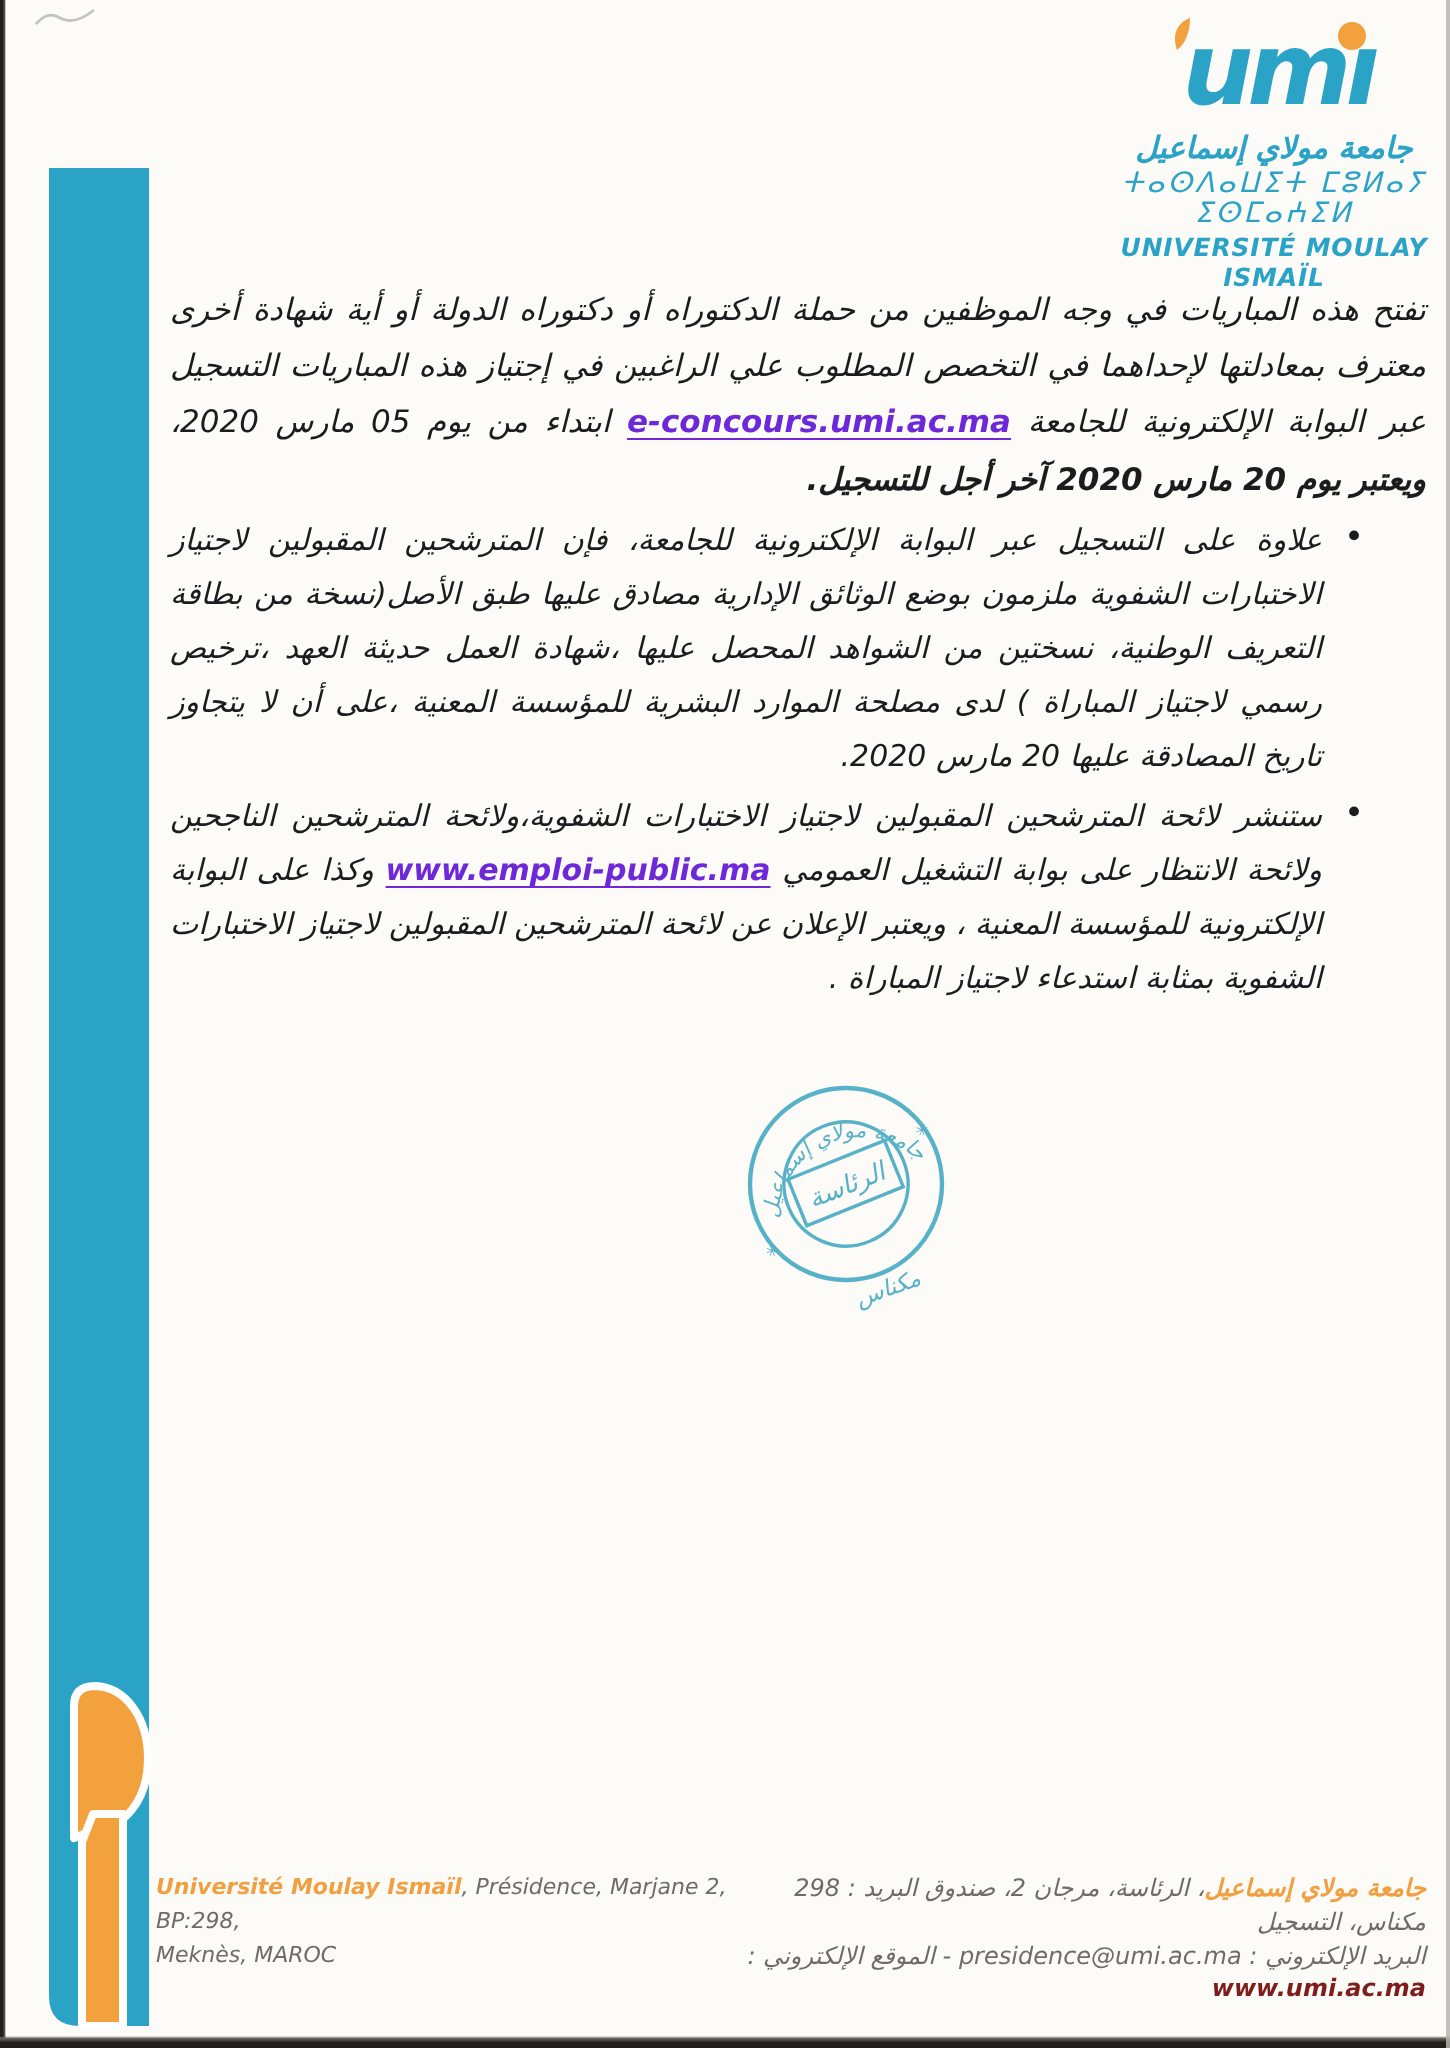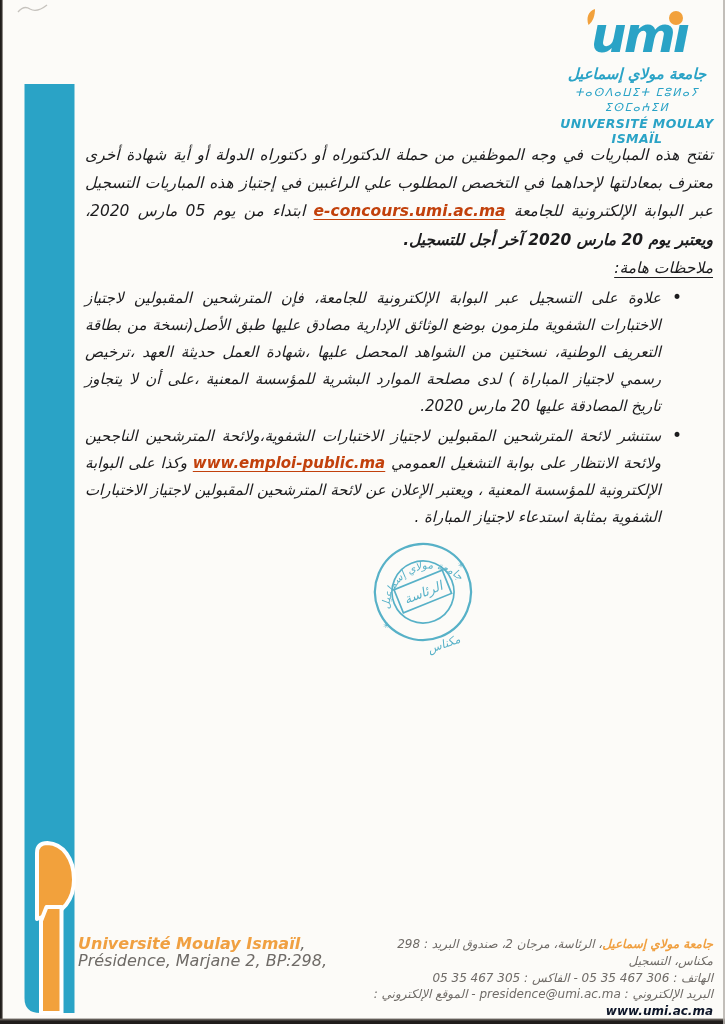--- a/index.html
+++ b/index.html
@@ -16,59 +16,59 @@
     background:linear-gradient(0deg,#201d1b 45%,#6b6560 80%,rgba(107,101,96,0));z-index:30;}
   .edge-right{position:absolute;right:0;top:0;width:2px;height:100%;background:#b7b3ae;opacity:.85;z-index:30;}
   .corner-smudge{position:absolute;left:16px;top:2px;z-index:5;opacity:.55;}
 
   
   .decor{position:absolute;left:0;top:0;z-index:2;}
 
   
   .logo{position:absolute;top:5px;right:2px;width:172px;text-align:center;z-index:3;}
   .logo .name-ar{color:#2aa3c6;font-size:15px;font-weight:bold;line-height:19px;direction:rtl;}
-  .logo .name-tif{color:#2aa3c6;font-size:11px;letter-spacing:1.5px;line-height:15px;margin-top:1px;}
+  .logo .name-tif{color:#2aa3c6;font-size:14px;letter-spacing:1.5px;line-height:15px;margin-top:1px;}
   .logo .name-fr{color:#2aa3c6;font-size:12.5px;font-weight:600;letter-spacing:.4px;line-height:15px;margin-top:1px;}
 
   
   .body-text{
     position:absolute;top:141px;left:85px;width:628px;z-index:4;
     direction:rtl;text-align:justify;color:#1c1c1e;
     font-size:15.5px;line-height:28.2px;
   }
   .body-text p{margin:0;}
   .b{font-weight:bold;}
-  .link{font-weight:bold;text-decoration:underline;text-underline-offset:3px;color:#c2410c;}
+  .link{font-weight:bold;text-decoration:underline;text-underline-offset:3px;color:#6d28d9;}
   .notes-heading{
     margin:46px 0 10px 0;font-size:15.5px;
     text-decoration:underline;text-underline-offset:4px;
   }
   ul.notes{margin:0;padding:0 52px 0 0;list-style:none;}
   ul.notes li{
     position:relative;font-size:15px;line-height:27px;margin-top:3px;
     text-align:justify;
   }
   ul.notes li::before{
     content:"\2022";position:absolute;right:-21px;top:-1px;font-size:17px;color:#1c1c1e;
   }
 
   
   .stamp{position:absolute;left:348px;top:526px;z-index:4;opacity:.8;filter:blur(.3px);}
 
   
   .footer-fr{
     position:absolute;left:78px;top:936px;width:300px;z-index:4;
-    color:#6f6b67;font-size:16px;line-height:16.8px;
+    color:#6f6b67;font-size:11px;line-height:16.8px;
   }
   .footer-ar{
     position:absolute;right:12px;top:936px;width:422px;z-index:4;
     direction:rtl;text-align:right;color:#6f6b67;font-size:12px;line-height:16.8px;
   }
   .org{color:#f0a041;font-weight:bold;}
-  .site{font-weight:bold;color:#0f172a;}
+  .site{font-weight:bold;color:#7f1d1d;}
 </style>
 </head>
 <body>
 
 <div class="page">
 
   <div class="edge-left"></div>
   <div class="edge-bottom"></div>
   <div class="edge-right"></div>
   <svg class="corner-smudge" width="34" height="16">
@@ -88,21 +88,20 @@
       <circle cx="119" cy="13" r="7" fill="#f2a13c"></circle>
     </svg>
     <div class="name-ar">جامعة مولاي إسماعيل</div>
     <div class="name-tif">ⵜⴰⵙⴷⴰⵡⵉⵜ ⵎⵓⵍⴰⵢ ⵉⵙⵎⴰⵄⵉⵍ</div>
     <div class="name-fr">UNIVERSITÉ MOULAY ISMAÏL</div>
   </div>
 
   <div class="body-text">
     <p><span>تفتح هذه المباريات في وجه الموظفين من حملة الدكتوراه أو دكتوراه الدولة أو أية شهادة أخرى معترف بمعادلتها لإحداهما في التخصص المطلوب علي الراغبين في إجتياز هذه المباريات التسجيل عبر البوابة الإلكترونية للجامعة </span><span class="link" dir="ltr">e-concours.umi.ac.ma</span><span> ابتداء من يوم 05 مارس 2020، </span><span class="b">ويعتبر يوم 20 مارس 2020 آخر أجل للتسجيل.</span></p>
 
-    <p class="notes-heading">ملاحظات هامة:</p>
 
     <ul class="notes">
       <li><span>علاوة على التسجيل عبر البوابة الإلكترونية للجامعة، فإن المترشحين المقبولين لاجتياز الاختبارات الشفوية ملزمون بوضع الوثائق الإدارية مصادق عليها طبق الأصل(نسخة من بطاقة التعريف الوطنية، نسختين من الشواهد المحصل عليها ،شهادة العمل حديثة العهد ،ترخيص رسمي لاجتياز المباراة ) لدى مصلحة الموارد البشرية للمؤسسة المعنية ،على أن لا يتجاوز تاريخ المصادقة عليها 20 مارس 2020.</span></li>
       <li><span>ستنشر لائحة المترشحين المقبولين لاجتياز الاختبارات الشفوية،ولائحة المترشحين الناجحين ولائحة الانتظار على بوابة التشغيل العمومي </span><span class="link" dir="ltr">www.emploi-public.ma</span><span> وكذا على البوابة الإلكترونية للمؤسسة المعنية ، ويعتبر الإعلان عن لائحة المترشحين المقبولين لاجتياز الاختبارات الشفوية بمثابة استدعاء لاجتياز المباراة .</span></li>
     </ul>
   </div>
 
   <svg class="stamp" width="150" height="140" viewBox="0 0 150 140">
     <g transform="rotate(-22 75 66)">
       <circle cx="75" cy="66" r="48" fill="none" stroke="#2f9fbc" stroke-width="2.2"></circle>
@@ -114,22 +113,22 @@
       </text>
       <text x="75" y="71" text-anchor="middle" font-size="13" fill="#2f9fbc">الرئاسة</text>
       <text x="75" y="126" text-anchor="middle" font-size="11.5" fill="#2f9fbc" transform="rotate(3 75 120)">مكناس</text>
       <text x="25" y="86" font-size="8" fill="#2f9fbc">✳</text>
       <text x="117" y="58" font-size="8" fill="#2f9fbc">✳</text>
     </g>
   </svg>
 
   <div class="footer-fr">
     <div><span class="org">Université Moulay Ismaïl</span><span>, Présidence, Marjane 2, BP:298,</span></div>
+    <div>Meknès, MAROC</div>
   </div>
 
   <div class="footer-ar">
     <div><span class="org">جامعة مولاي إسماعيل</span><span>، الرئاسة، مرجان 2، صندوق البريد : 298</span></div>
     <div>مكناس، التسجيل</div>
-    <div>الهاتف : ‪05 35 467 306‬ - الفاكس : ‪05 35 467 305‬</div>
     <div><span>البريد الإلكتروني : presidence@umi.ac.ma - الموقع الإلكتروني : </span><span class="site" dir="ltr">www.umi.ac.ma</span></div>
   </div>
 
 </div>
 
 </body></html>

